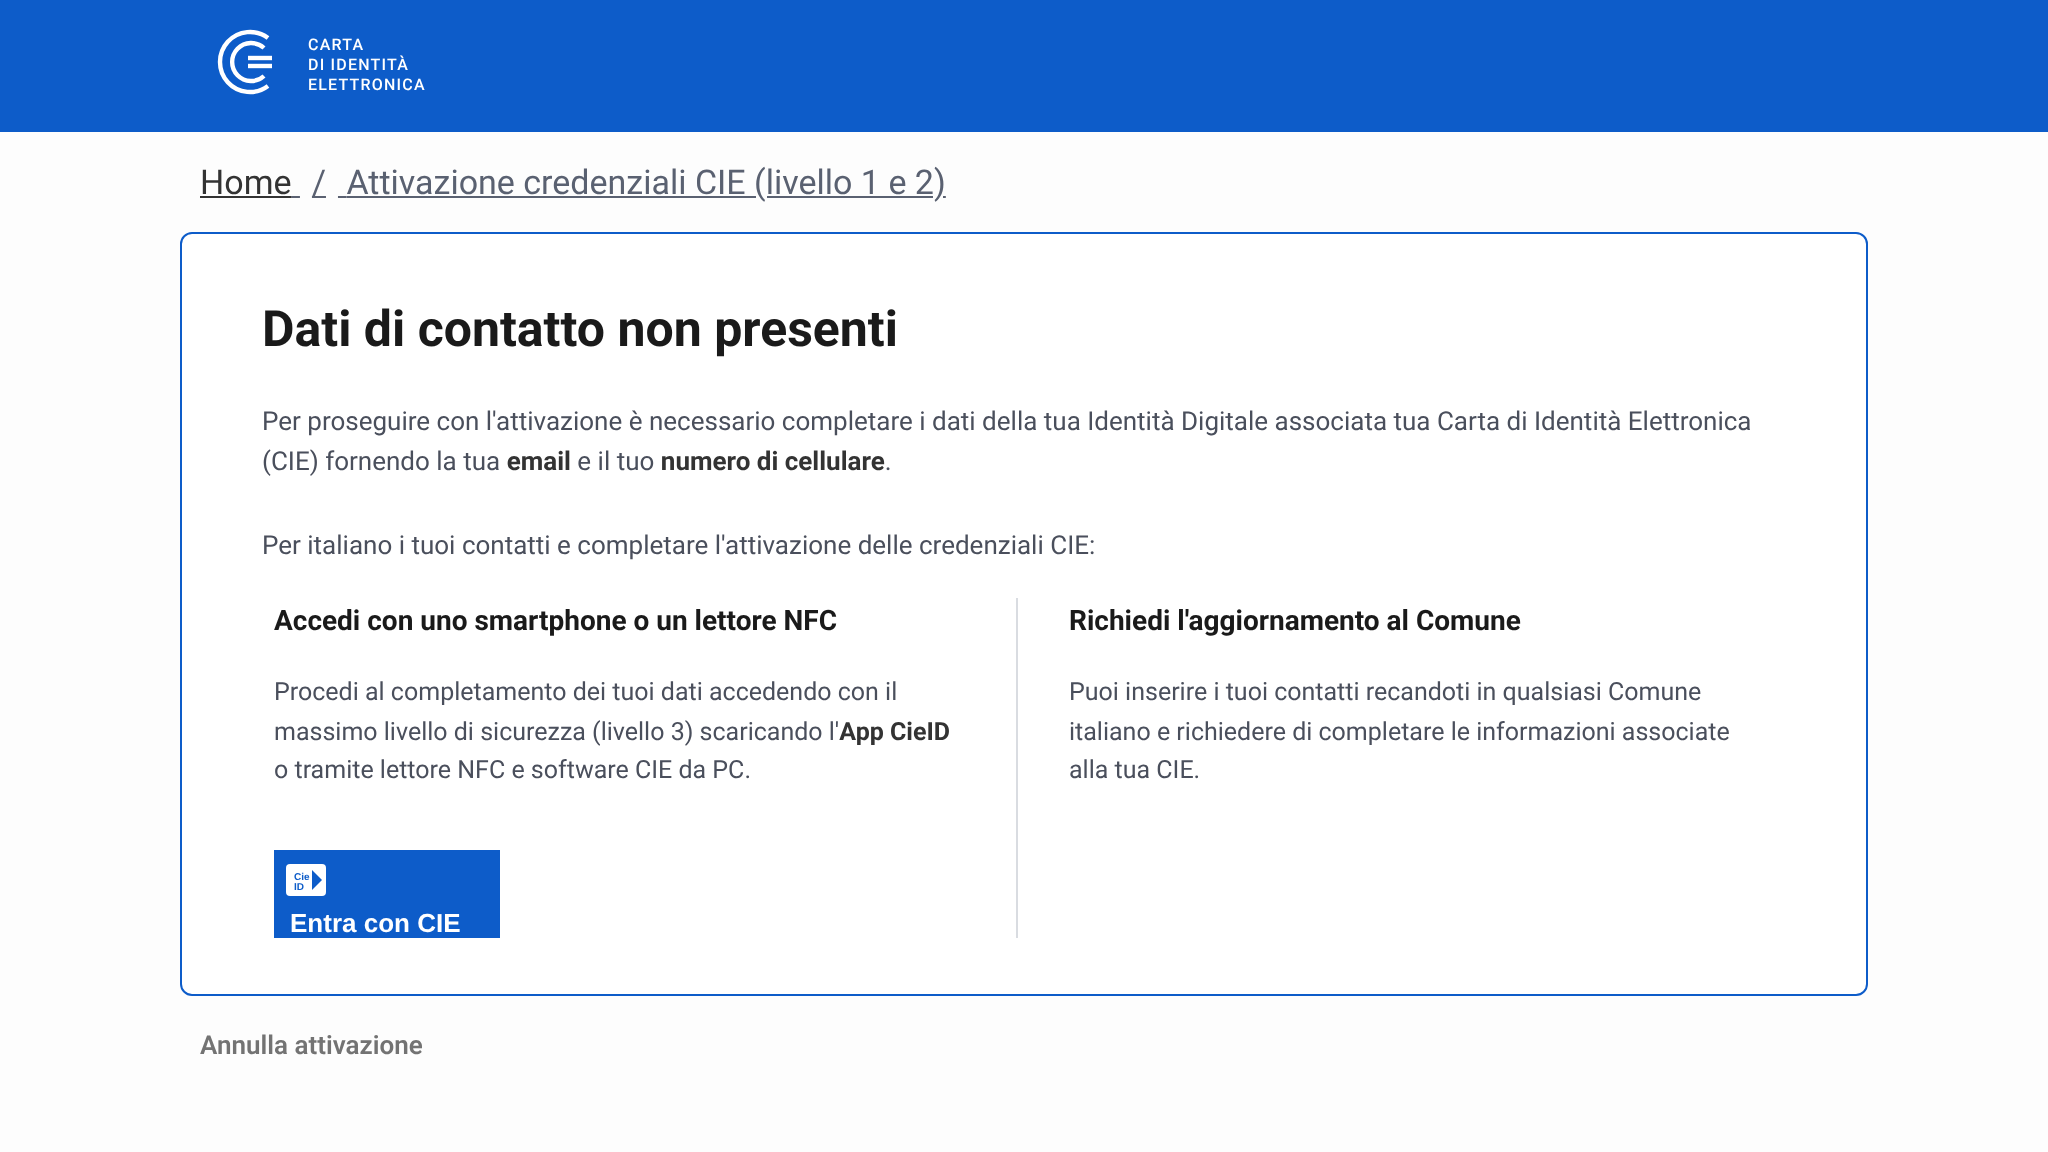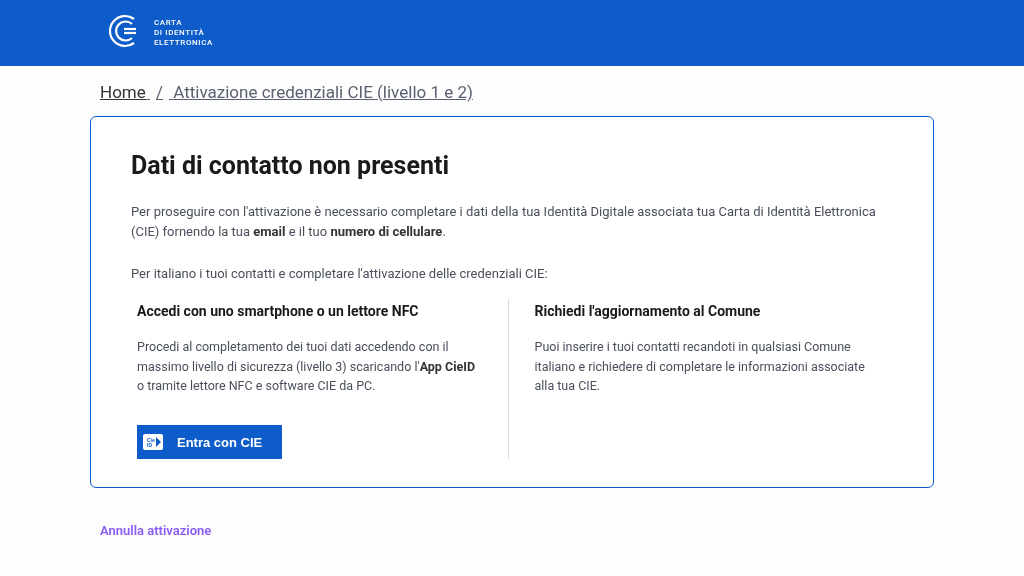--- a/index.html
+++ b/index.html
@@ -86,47 +86,47 @@
   }
   .col p {
     font-size: 12.5px;
     color: #4a4f5c;
     line-height: 1.55;
     margin-bottom: 4px;
   }
   .col p strong { font-weight: 700; color:#333; }
   .cie-btn {
     display: inline-flex;
-    align-items: center;
     background: #0d5cc9;
     color: #fff;
     border: none;
-    height: 34px;
+    height: 44px;
     margin-top: 26px;
     cursor: pointer;
     font-size: 13px;
     font-weight: 600;
     padding: 0;
+    flex-direction: column;
   }
   .cie-btn .ic {
     width: 32px;
     height: 34px;
     display: flex;
     align-items: center;
     justify-content: center;
     background: #0d5cc9;
   }
   .cie-btn .lbl {
     padding: 0 20px 0 8px;
   }
   .cancel-link {
     display: inline-block;
-    margin: 35px 0 0 10px;
+    margin: 18px 0 0 10px;
     font-size: 13px;
-    color: #8b5cf6;
+    color: #737373;
     text-decoration: none;
     font-weight: 600;
   }
 </style>
 </head>
 <body>
 
 <div class="header">
   <div class="logo-wrap">
     <span>

